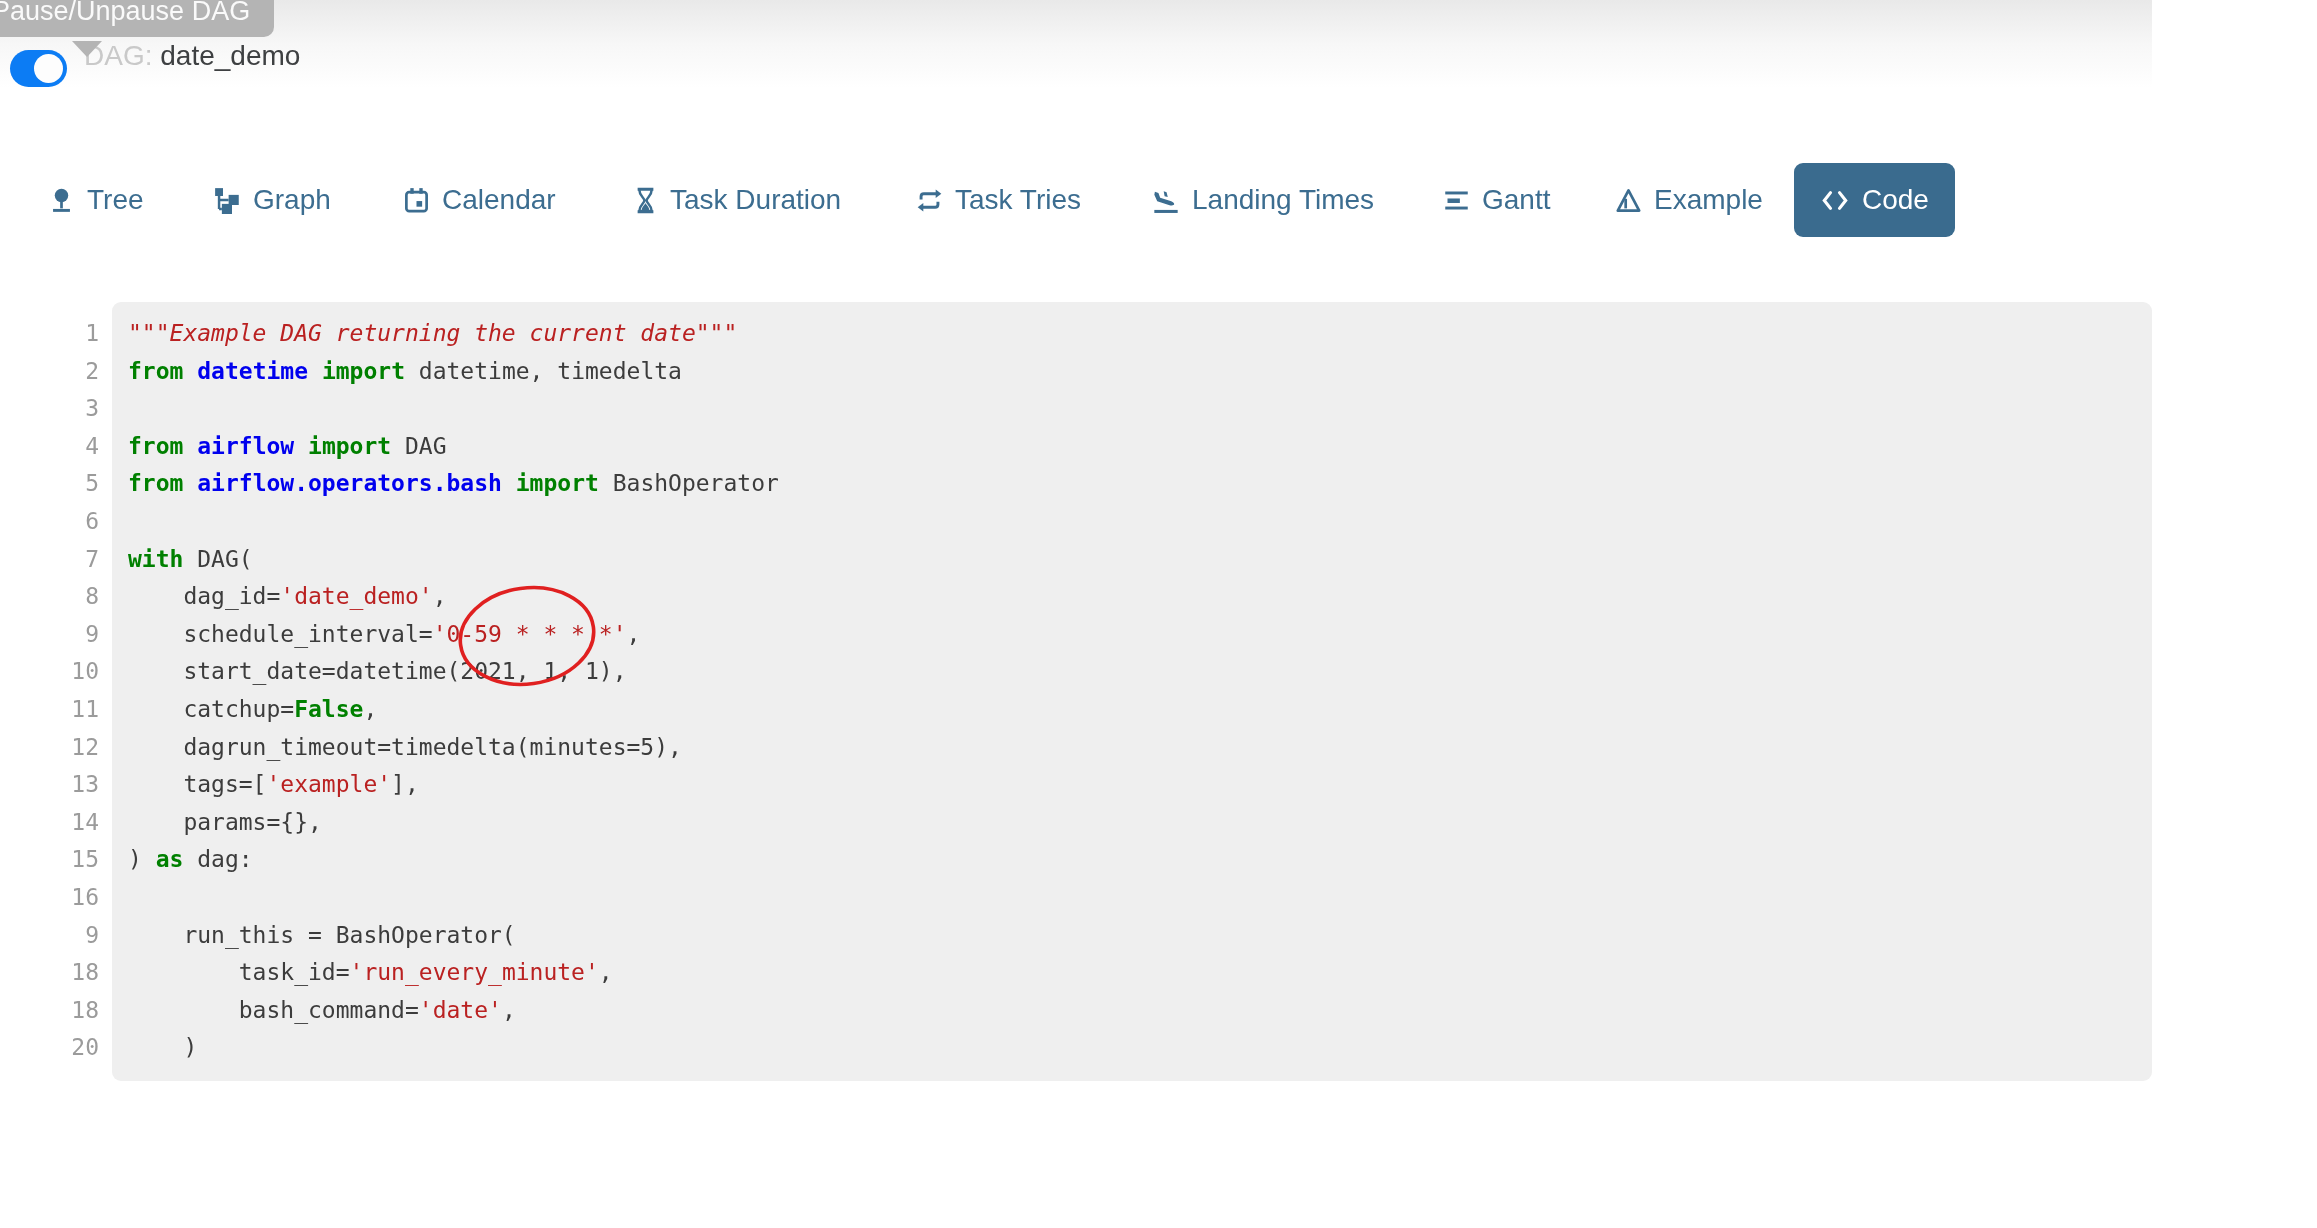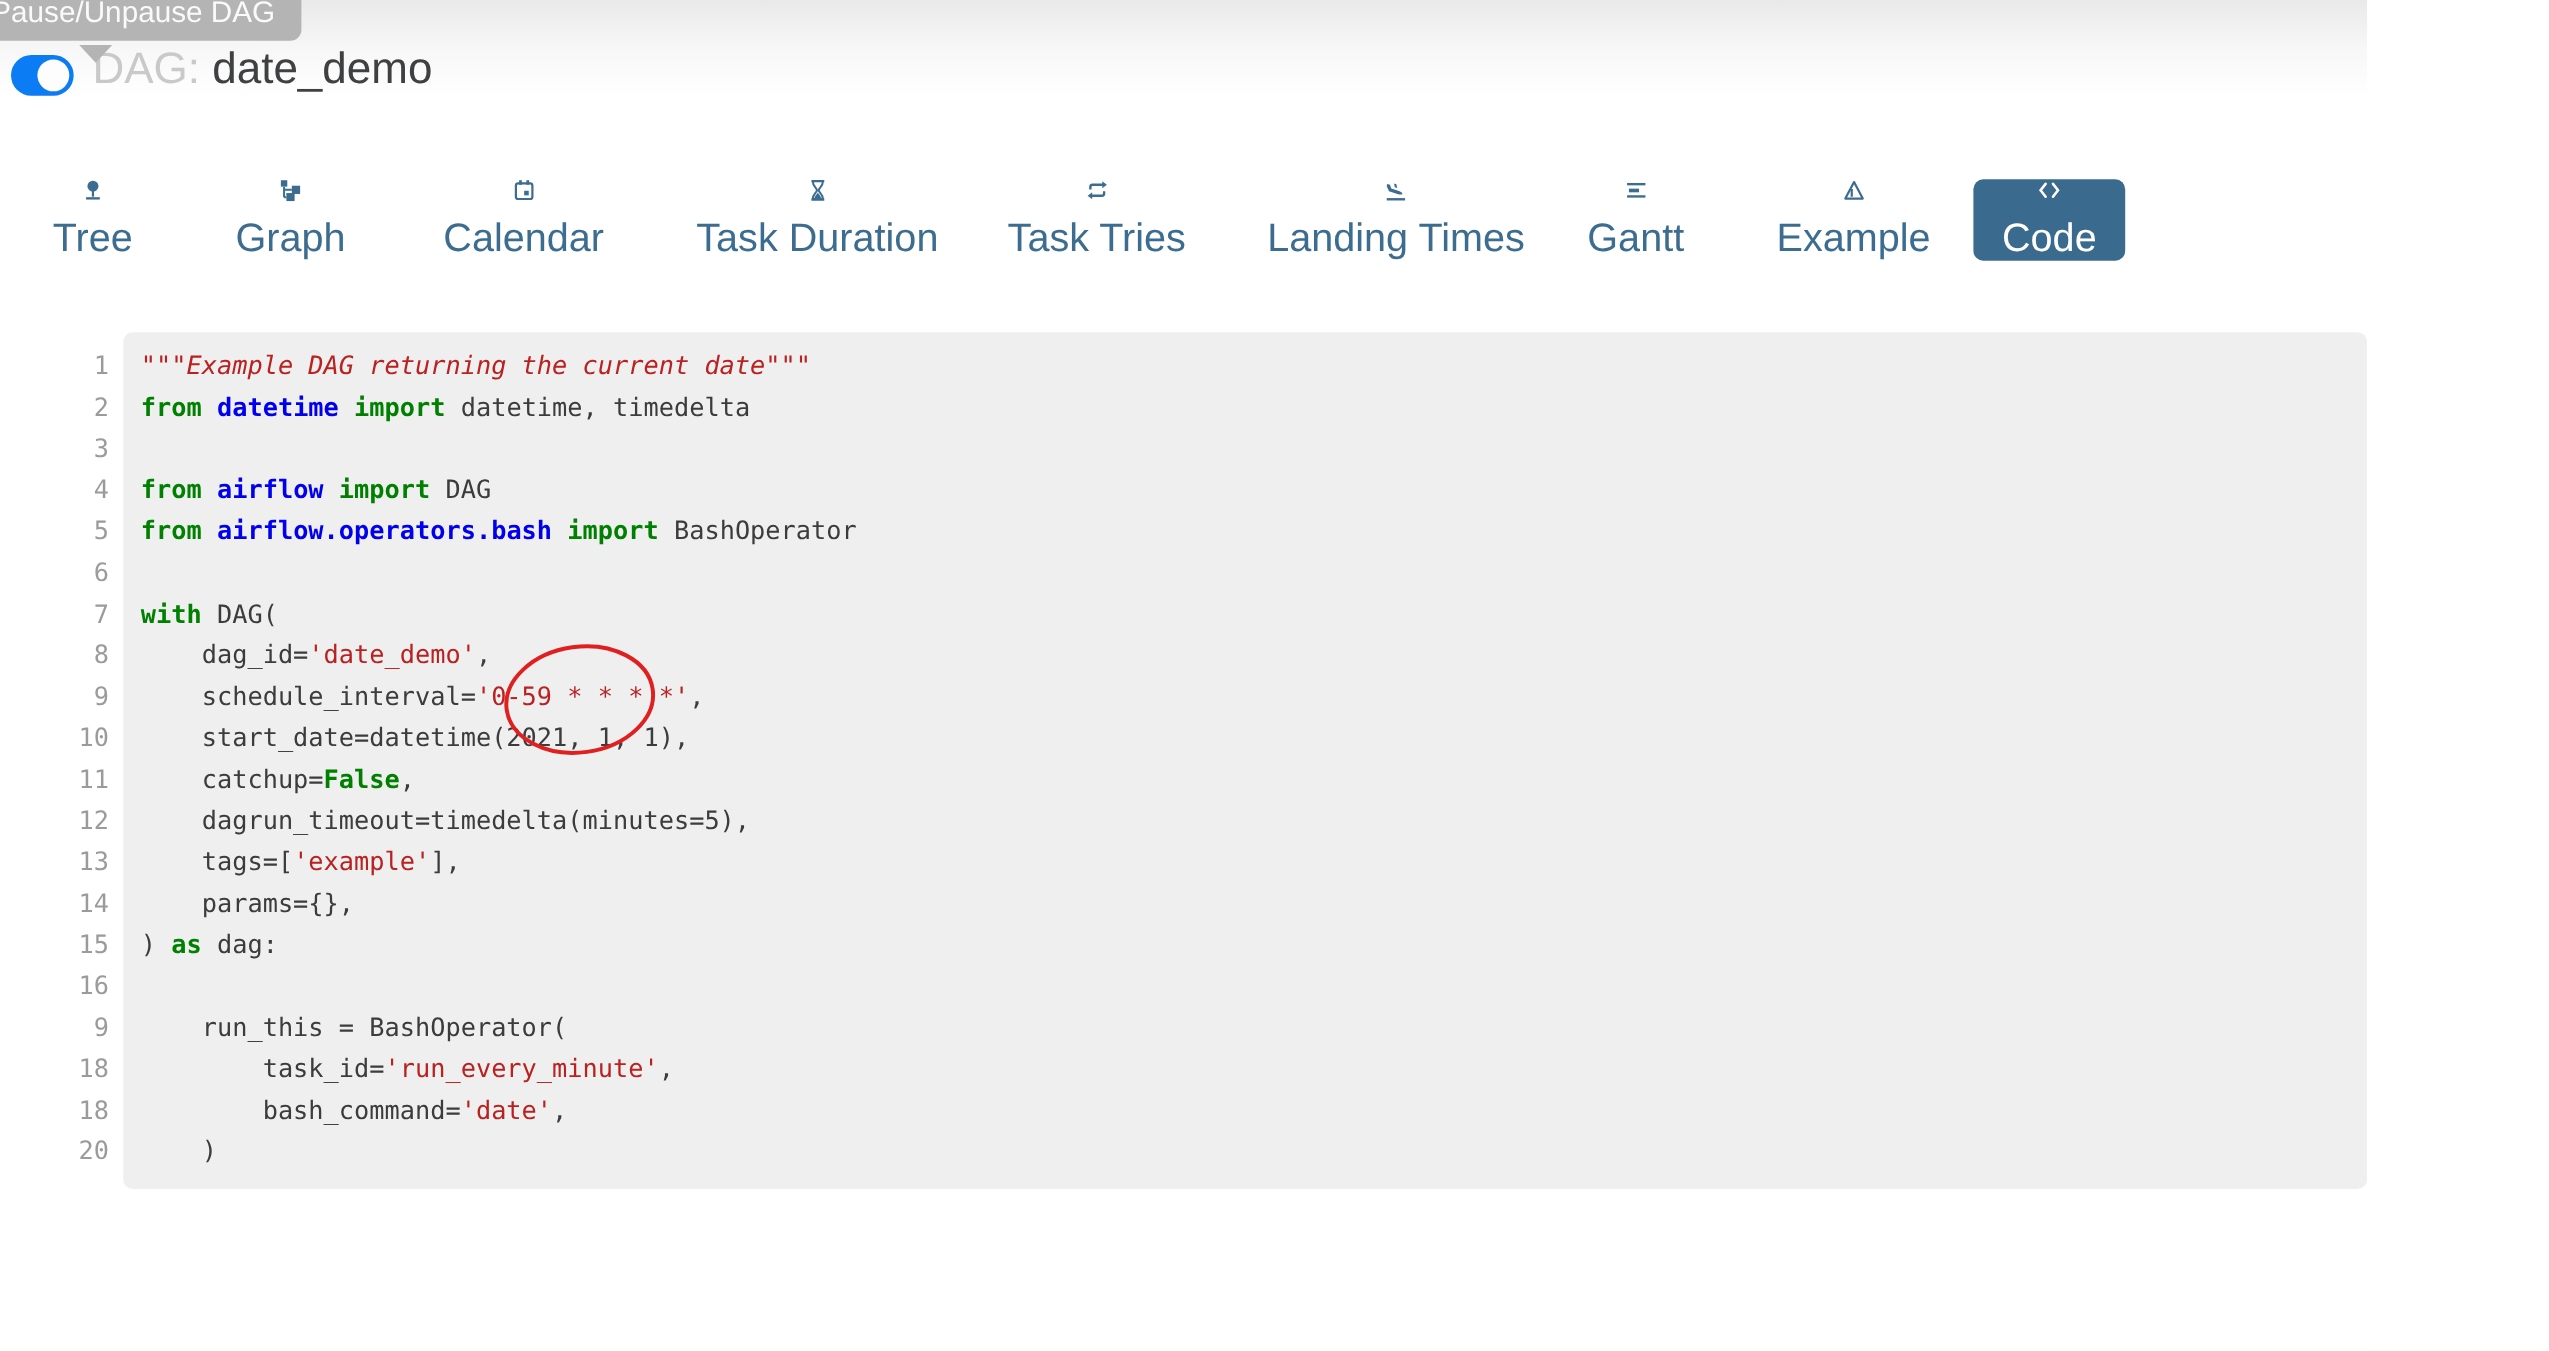--- a/index.html
+++ b/index.html
@@ -13,27 +13,27 @@
   
   .tooltip{position:absolute;left:-34px;top:-16px;background:#b4b4b4;color:#fafafa;
     font-size:27px;padding:12px 24px 10px 26px;border-radius:10px;white-space:nowrap;z-index:5;}
   .tooltip-arrow{position:absolute;left:72px;top:41px;width:0;height:0;z-index:5;
     border-left:15px solid transparent;border-right:15px solid transparent;border-top:16px solid #b4b4b4;}
 
   
   .toggle{position:absolute;left:10px;top:50px;width:57px;height:37px;border-radius:19px;
     background:#0c7cf4;cursor:pointer;z-index:6;}
   .toggle .knob{position:absolute;right:4px;top:4px;width:29px;height:29px;border-radius:50%;background:#fdfdfd;}
-  .page-title{position:absolute;left:84px;top:40px;font-size:40px;letter-spacing:0;}
+  .page-title{position:absolute;left:84px;top:40px;font-size:28px;letter-spacing:0;}
   .dag-prefix{color:#c9c9c9;}
   .dag-name{color:#3e4042;}
 
   
   .tab{position:absolute;top:163px;height:74px;display:flex;align-items:center;gap:12px;
-    color:#3c6d90;font-size:36px;cursor:pointer;white-space:nowrap;flex-direction:column;}
+    color:#3c6d90;font-size:28px;cursor:pointer;white-space:nowrap;}
   .tab svg{display:block;}
   .tab-active{background:#3a6b8e;color:#ffffff;border-radius:9px;padding:0 26px;}
 
   
   .code-view{position:absolute;top:302px;left:0;right:0;display:flex;align-items:stretch;}
   .gutter{width:112px;box-sizing:border-box;padding:13px 13px 14px 0;text-align:right;
     font-family:"DejaVu Sans Mono","Liberation Mono",monospace;font-size:23px;line-height:37.6px;color:#9b9b9b;}
   .panel{flex:1;background:#efefef;border-radius:9px;box-sizing:border-box;
     padding:13px 10px 14px 16px;font-family:"DejaVu Sans Mono","Liberation Mono",monospace;
     font-size:23px;line-height:37.6px;white-space:pre;overflow:hidden;}

